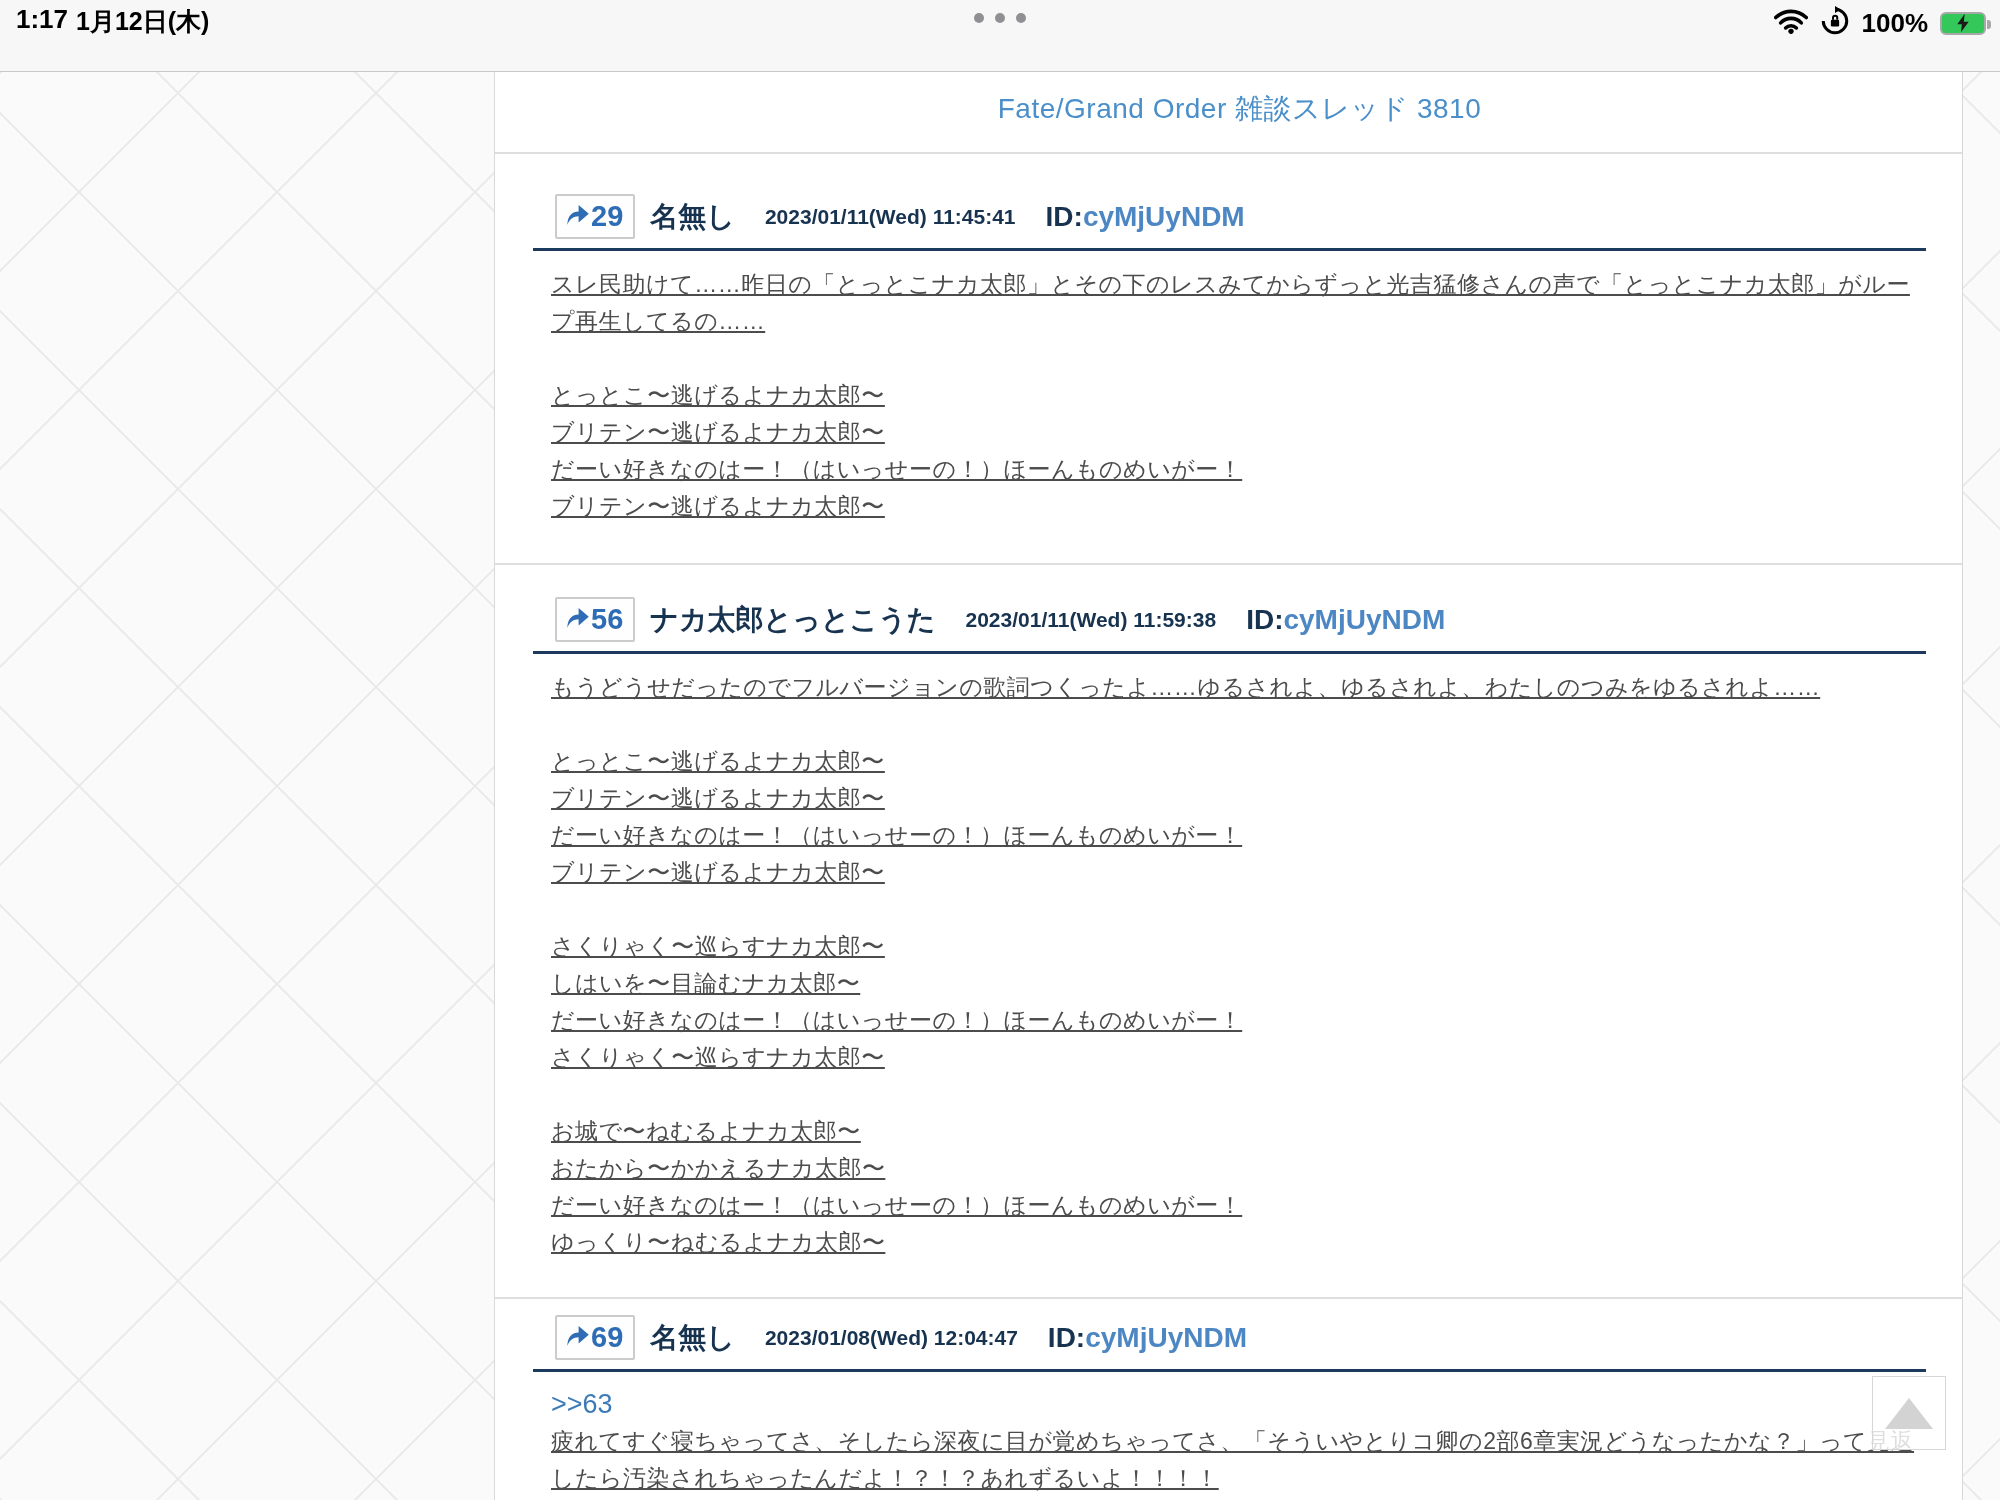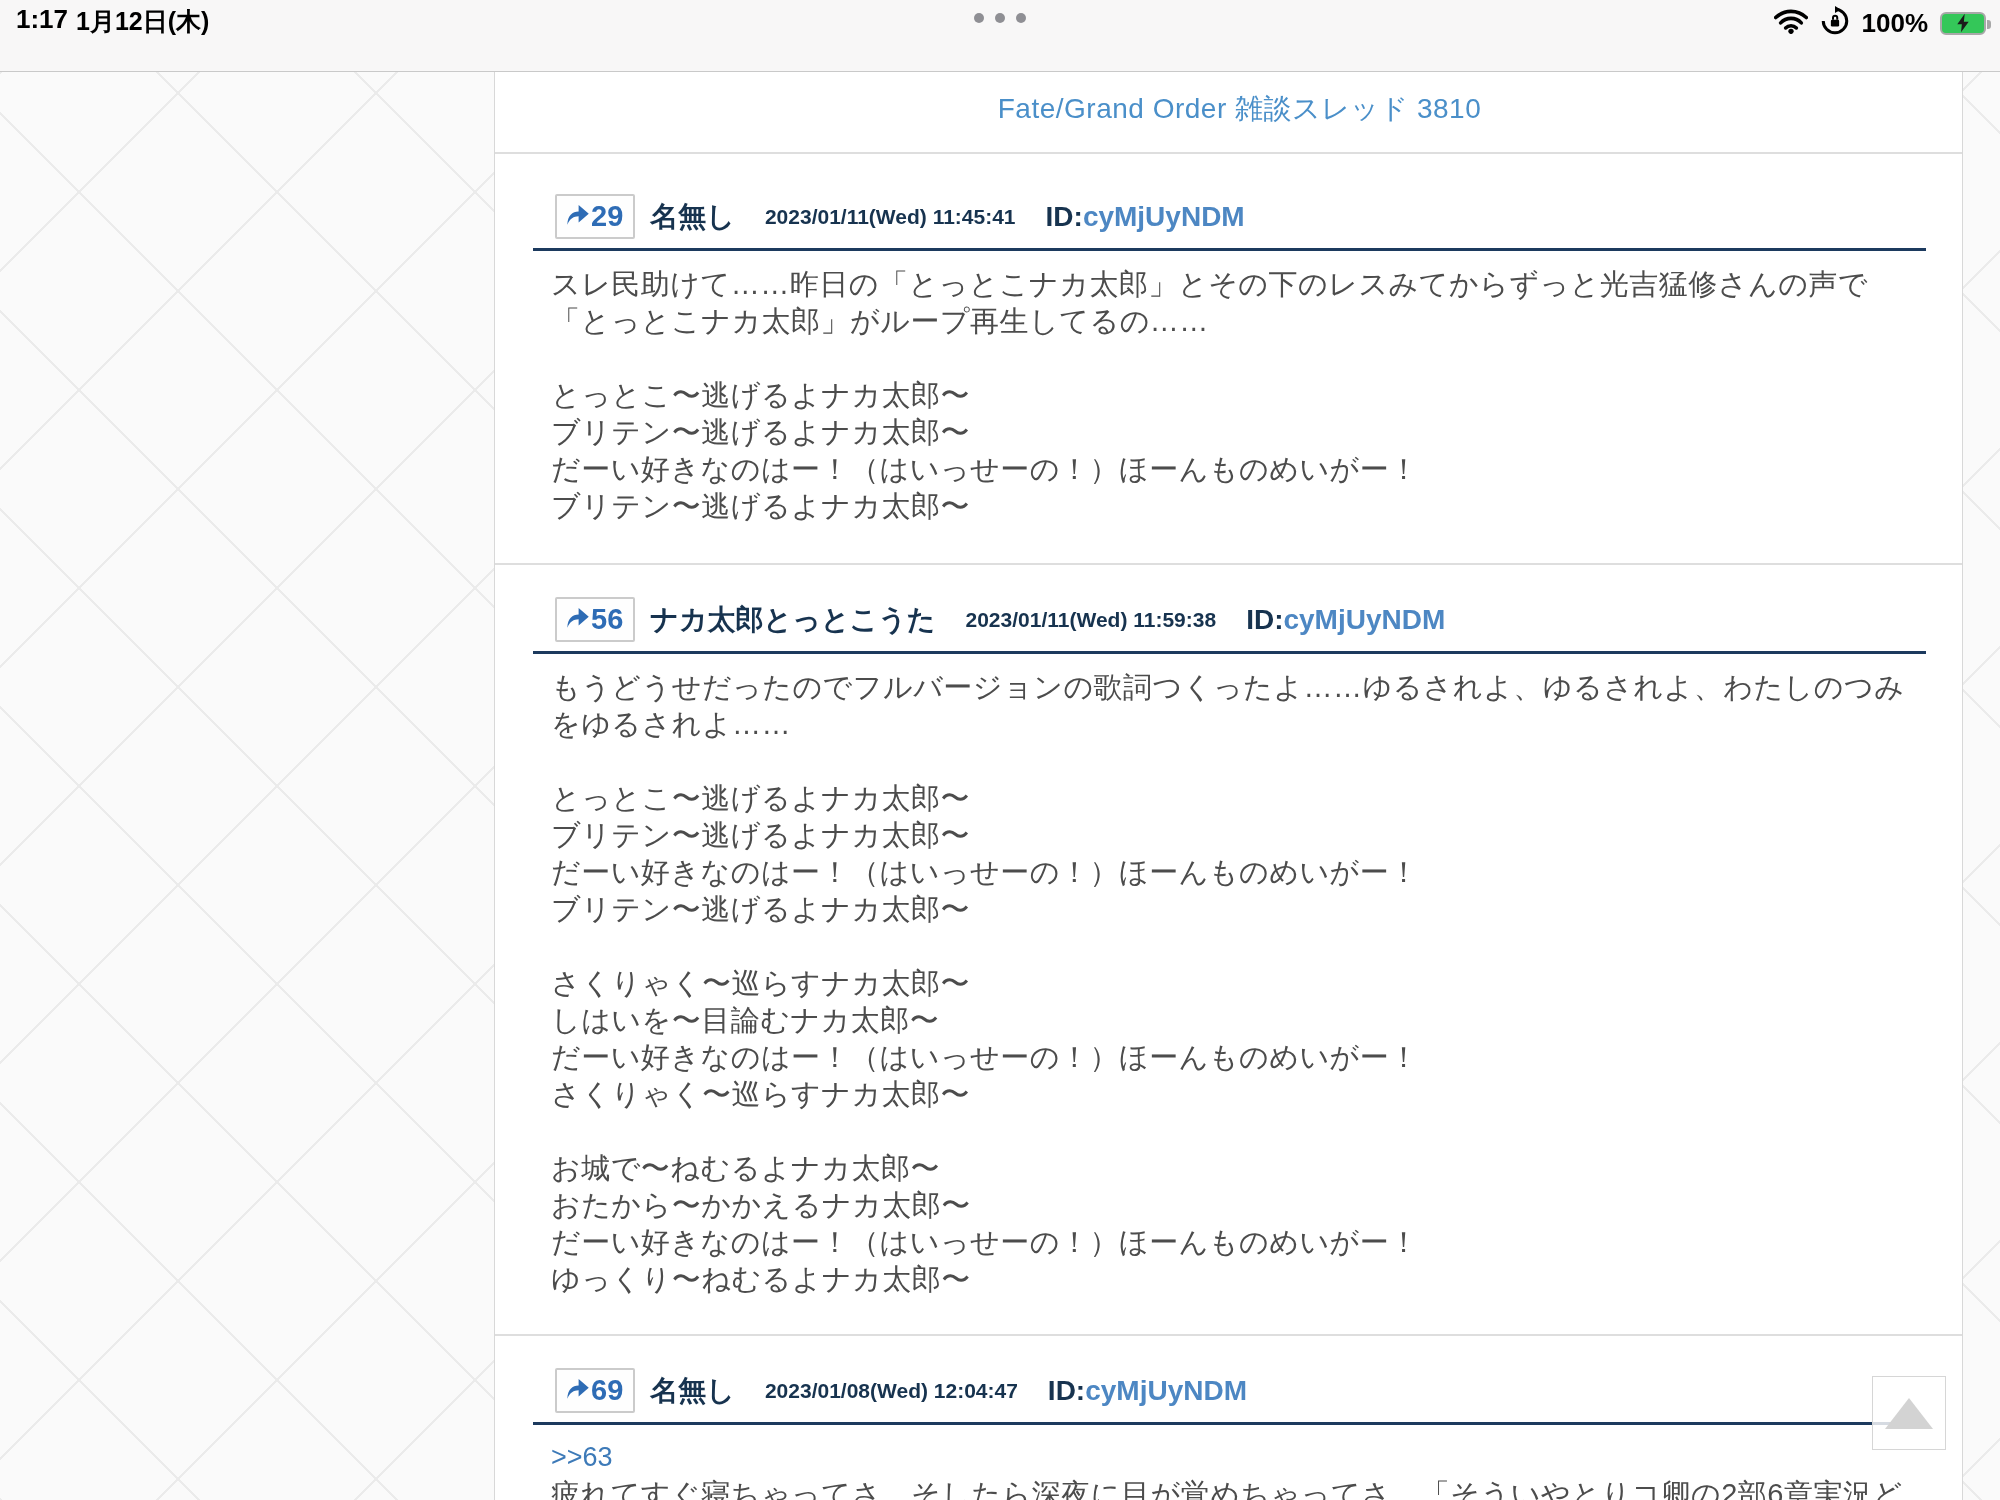--- a/index.html
+++ b/index.html
@@ -58,22 +58,22 @@
     border:2px solid #cbcbcb; background:#fefefe; border-radius:2px;
     padding:4px 10px 4px 7px; text-decoration:none;
   }
   .reply-box .post-num { font-size:29px; font-weight:700; color:#2e6cb5; }
   .post-name { margin-left:15px; font-size:28px; font-weight:700; color:#17334f; }
   .post-date { margin-left:30px; font-size:21px; font-weight:700; color:#17334f; }
   .post-idwrap { margin-left:30px; font-size:28px; font-weight:700; color:#17334f; }
   .post-id-value { color:#4d87c3; text-decoration:none; font-weight:700; }
 
   .post-body {
-    margin:15px 0 0 18px; font-size:29px; line-height:37px; color:#4c4c4c;
-    white-space:pre-line; letter-spacing:0.5px;
+    margin:15px 0 0 18px; font-size:23px; line-height:37px; color:#4c4c4c;
+    white-space:pre-line; letter-spacing:0.5px;text-decoration:underline;
   }
   .reply-link { display:inline-block; margin:14px 0 0 18px; font-size:27px; line-height:37px; color:#3d7ab8; text-decoration:none; }
   .post-body.tight { margin-top:0; }
 
   
   .scroll-top {
     position:absolute; right:54px; bottom:50px; width:74px; height:74px;
     background:rgba(255,255,255,0.82); border:1px solid #d6d6d6;
     display:flex; align-items:center; justify-content:center; z-index:50;
   }
@@ -177,21 +177,21 @@
 
 お城で〜ねむるよナカ太郎〜
 おたから〜かかえるナカ太郎〜
 だーい好きなのはー！（はいっせーの！）ほーんものめいがー！
 ゆっくり〜ねむるよナカ太郎〜</div>
     </div>
 
     <hr class="sep-light" style="margin-top:36px;">
 
     <div>
-      <div class="post-header" style="margin-top:32px;">
+      <div class="post-header" style="margin-top:16px;">
         <a class="reply-box" href="#">
           <span><svg width="27" height="27" viewBox="0 0 24 24">
             <path d="M3,21 C3.2,13 7.5,9.6 13,9.4 L13,3.6 L22,11.4 L13,19.2 L13,13.6 C8.6,13.7 5.3,15.6 3,21 Z" fill="#2e6cb5"></path>
           </svg></span>
           <span class="post-num">69</span>
         </a>
         <span class="post-name">名無し</span>
         <span class="post-date">2023/01/08(Wed) 12:04:47</span>
         <span class="post-idwrap"><span>ID:</span><a class="post-id-value" href="#">cyMjUyNDM</a></span>
       </div>

